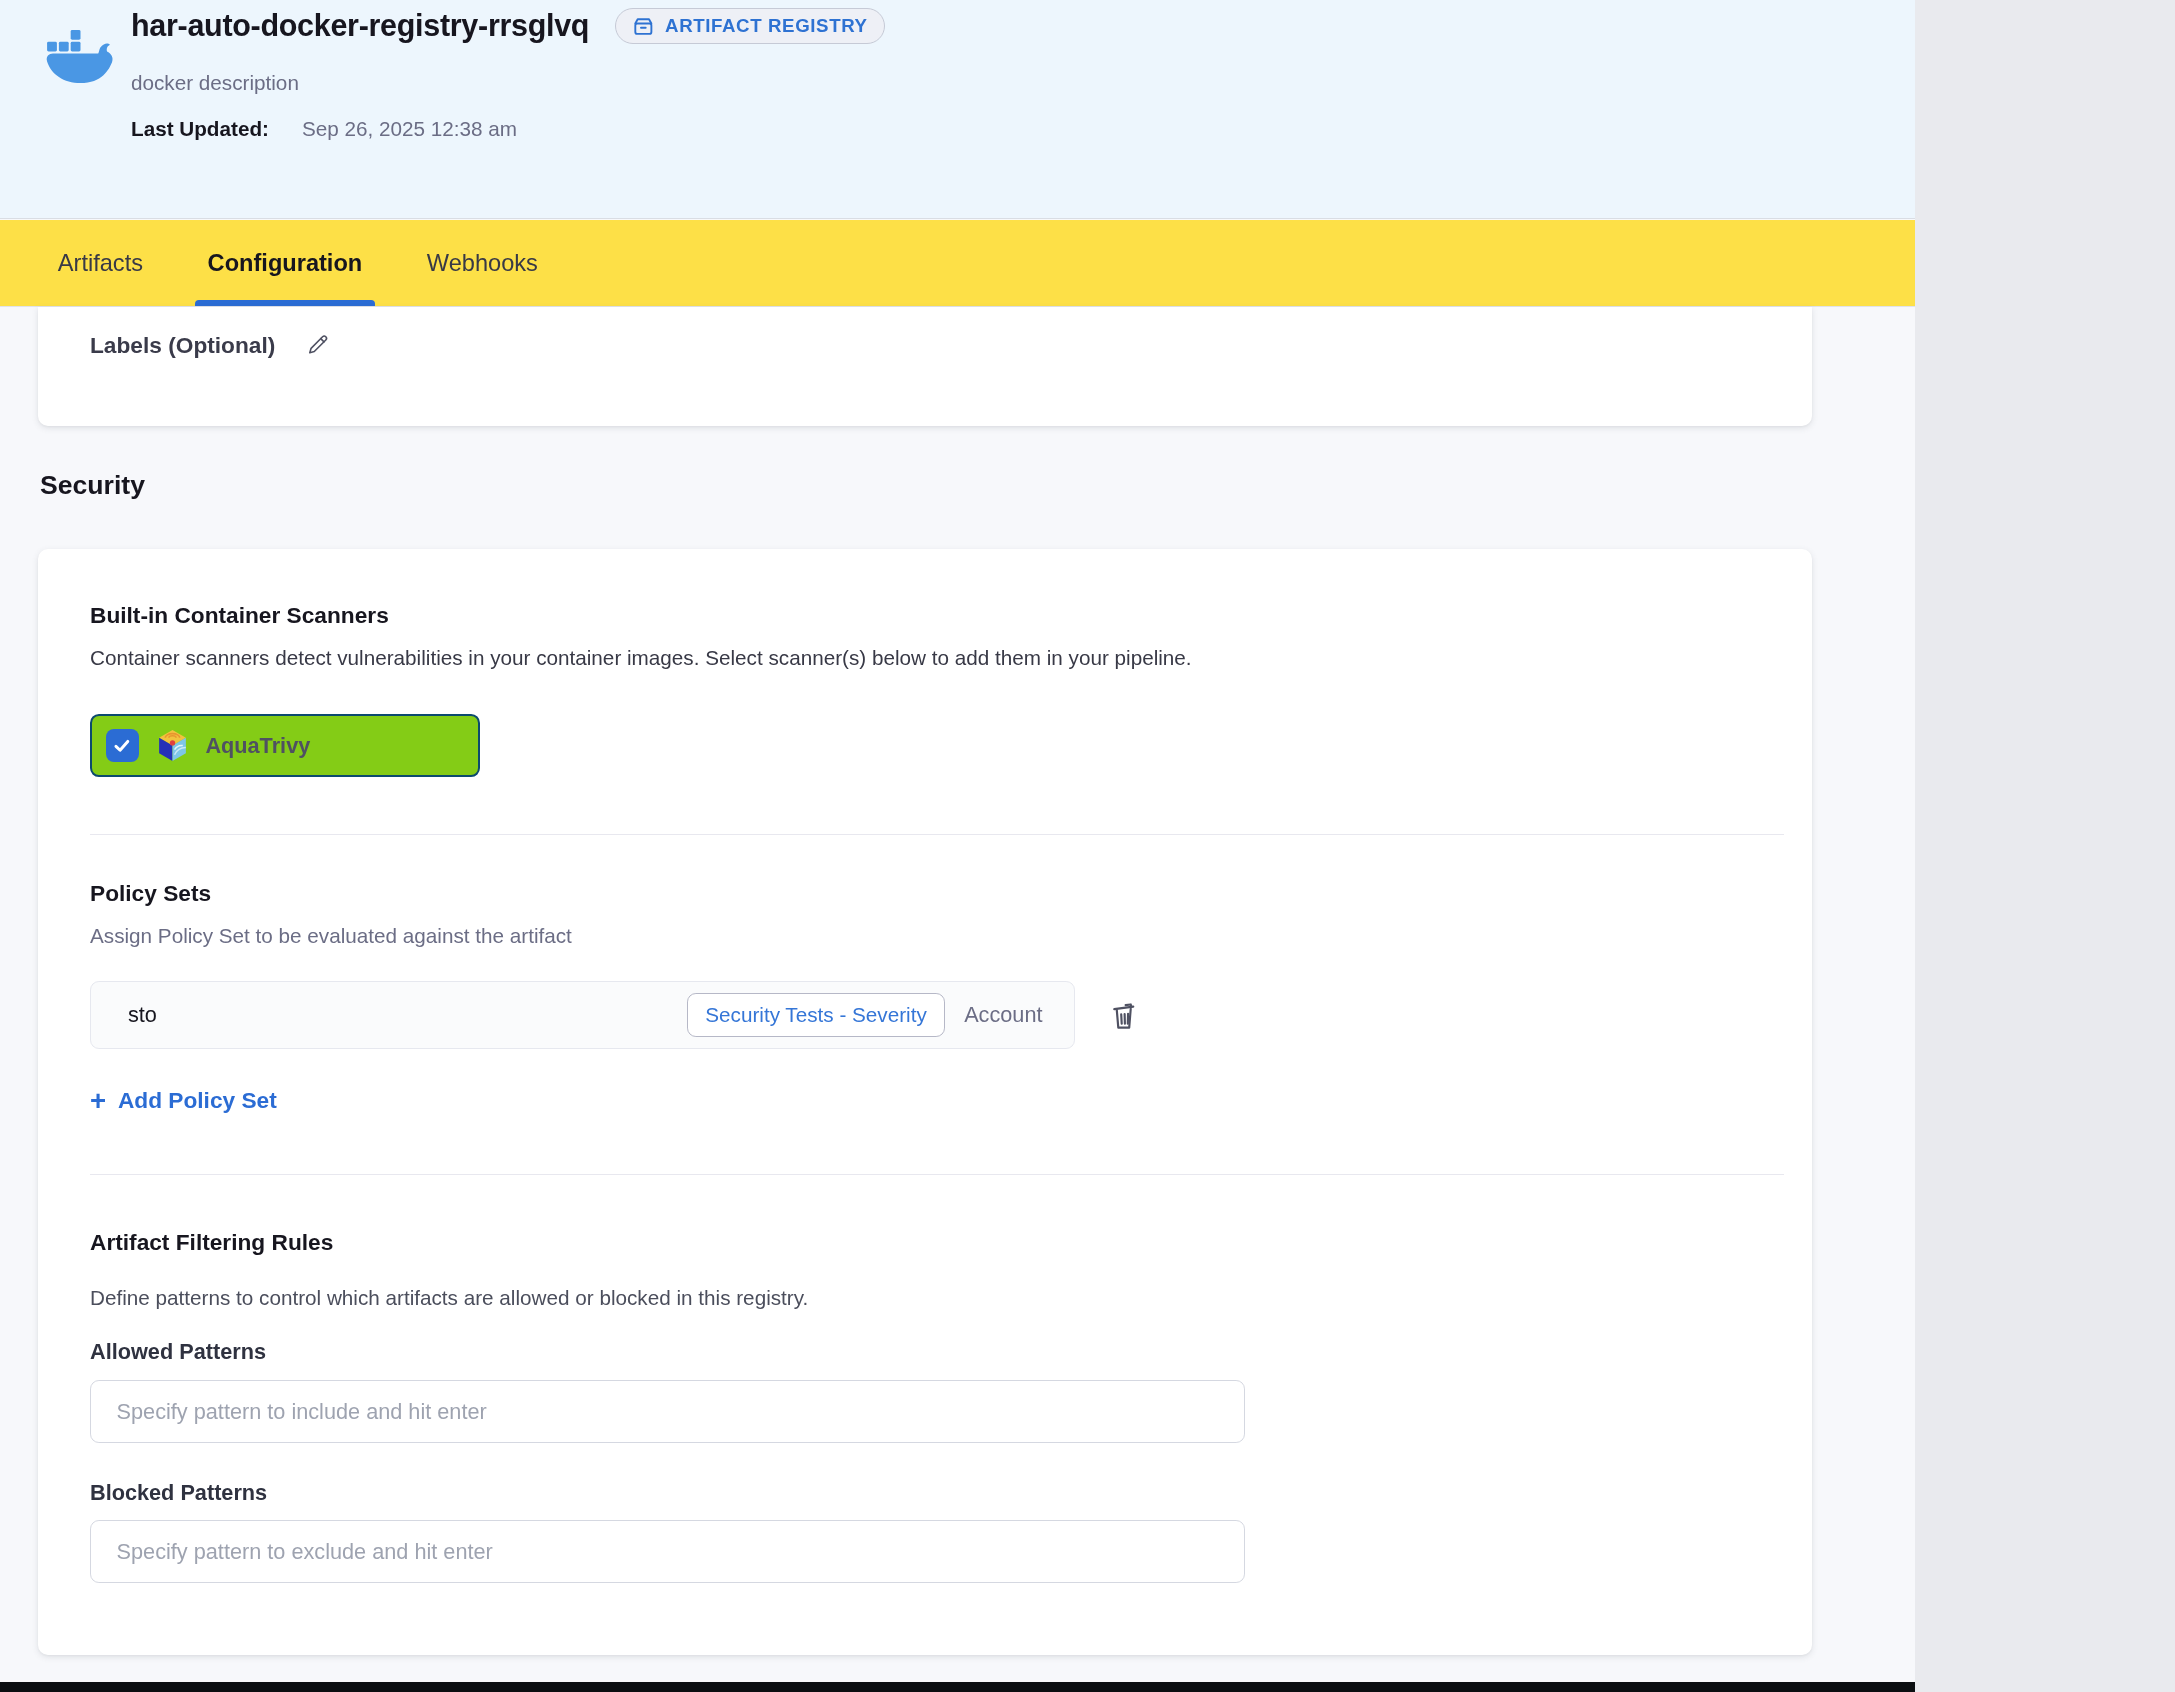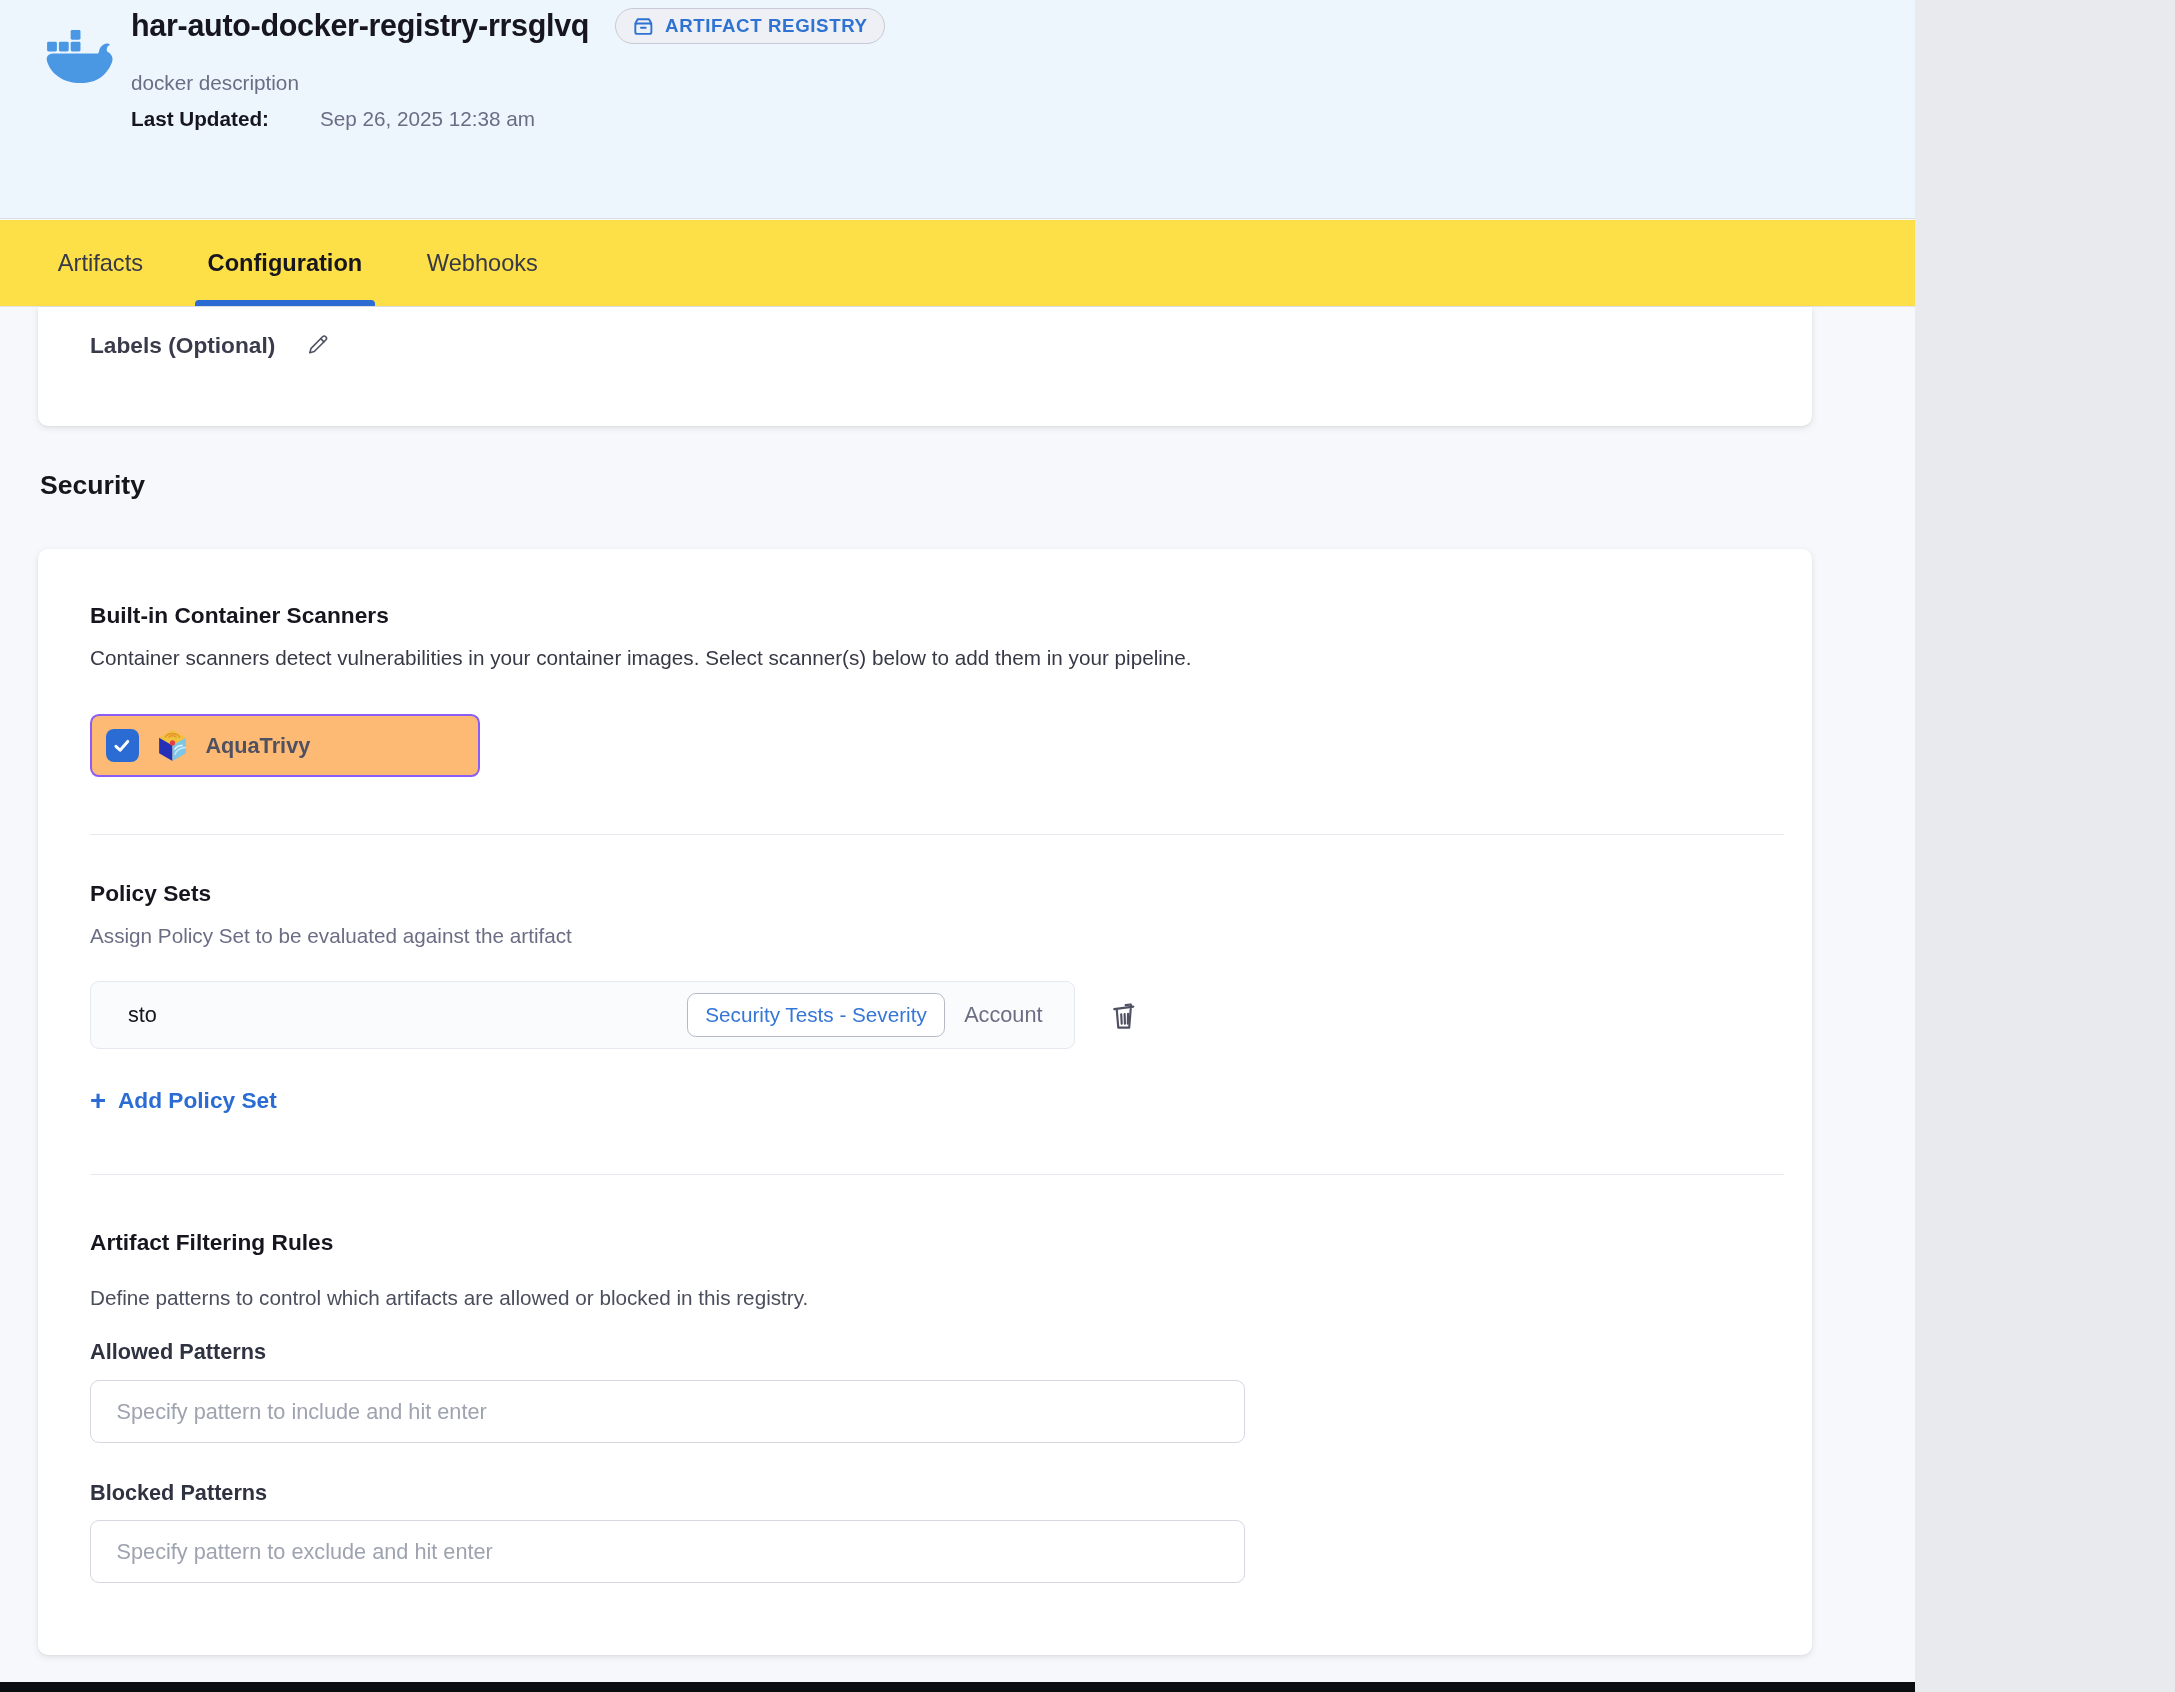--- a/index.html
+++ b/index.html
@@ -16,21 +16,21 @@
   }
   .docker-icon{position:absolute;left:45px;top:27.6px;}
   .title-row{position:absolute;left:131px;top:7.9px;display:flex;align-items:center;gap:25.6px;}
   .page-title{font-size:30.5px;font-weight:bold;color:#17161f;letter-spacing:-0.3px;}
   .type-badge{
     display:flex;align-items:center;gap:9.9px;height:36px;padding:0 16.7px;
     background:#eef0f6;border:1px solid #c6cad6;border-radius:18.7px;
   }
   .type-badge .badge-label{font-size:18.7px;font-weight:bold;color:#2e72d2;letter-spacing:0.6px;}
   .header-desc{position:absolute;left:131px;top:71px;font-size:20.7px;color:#6b6d85;}
-  .updated-row{position:absolute;left:131px;top:107px;display:flex;gap:51px;align-items:baseline;}
+  .updated-row{position:absolute;left:131px;top:117px;display:flex;gap:33px;align-items:baseline;}
   .updated-label{font-size:20.7px;font-weight:bold;color:#17161f;}
   .updated-value{font-size:20.7px;color:#6b6d85;}
   
   .tabbar{
     position:absolute;top:220px;left:0;width:2175px;height:88px;background:#fde047;
     border-bottom:2px solid #e0e3ea;display:flex;align-items:stretch;padding-left:45px;
   }
   .tab{
     position:relative;display:flex;align-items:center;padding:0 12.8px;margin-right:39px;
     font-size:23.6px;color:#383946;cursor:pointer;
@@ -51,21 +51,21 @@
   .labels-title{font-size:22.7px;font-weight:bold;color:#3a3b4a;}
   .section-heading{position:absolute;left:40px;top:163px;font-size:26.6px;font-weight:bold;color:#17161f;}
   .security-card{left:38px;top:242px;width:1774px;height:1106px;border-radius:9.9px;}
   .block-title{position:absolute;left:52px;font-size:22.7px;font-weight:bold;color:#17161f;}
   .block-desc{position:absolute;left:52px;font-size:20.7px;color:#383946;}
   .muted{color:#6b6d85;}
   .divider{position:absolute;left:52px;width:1694px;height:1px;background:#e8e8ef;}
   
   .scanner-option{
     position:absolute;left:52px;top:165px;width:390px;height:63px;
-    background:#fdba74;border:2px solid #8b5cf6;border-radius:8.9px;
+    background:#84cc16;border:2px solid #0c4a6e;border-radius:8.9px;
     display:flex;align-items:center;padding-left:13.8px;gap:15.8px;cursor:pointer;
   }
   .checkbox{
     width:33px;height:33px;border-radius:7.9px;background:#2b6cd4;
     display:flex;align-items:center;justify-content:center;flex:none;
   }
   .scanner-label{font-size:21.7px;font-weight:600;color:#4f5162;}
   
   .policy-row{
     position:absolute;left:52px;top:432px;width:985px;height:68px;

